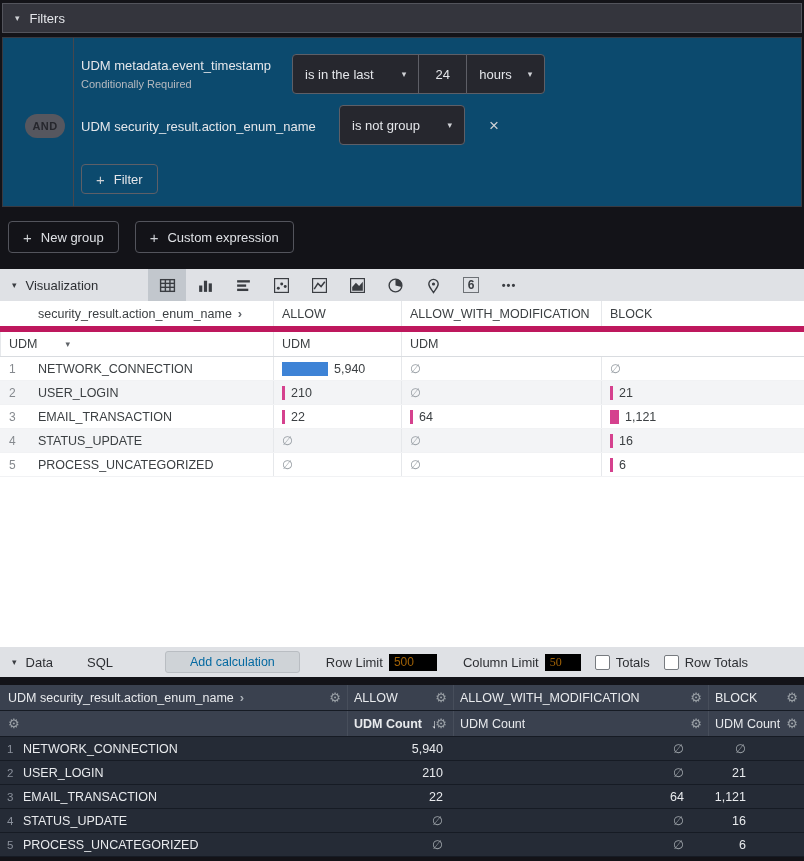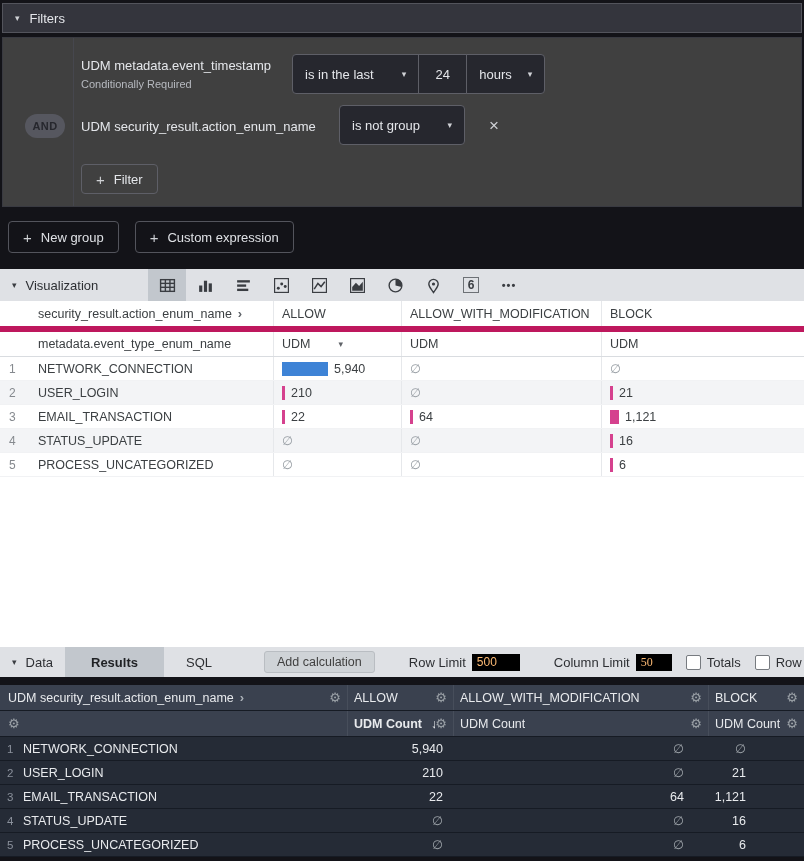--- a/index.html
+++ b/index.html
@@ -7,21 +7,21 @@
     width:804px;height:861px;overflow:hidden;position:relative;
     background:#131318;
     font-family:"Liberation Sans",sans-serif;
     -webkit-font-smoothing:antialiased;
   }
   
   .filters-bar{margin:3px 2px 0;height:30px;background:#34353d;border:1px solid #53545c;
     display:flex;align-items:center;gap:10px;padding:0 12px;color:#e4e6ea;font-size:13px;box-sizing:border-box;}
   .caret{font-size:9px;color:#cfd1d5;}
   
-  .filter-panel{margin:4px 2px 0;background:#404040;border:1px solid #393a41;height:168px;position:relative;color:#e4e6ea;box-sizing:content-box;}
+  .filter-panel{margin:4px 2px 0;background:#0c4a6e;border:1px solid #393a41;height:168px;position:relative;color:#e4e6ea;box-sizing:content-box;}
   .rail{position:absolute;left:70px;top:0;bottom:0;width:1px;background:#46474e;}
   .f-label1{position:absolute;left:78px;top:20px;}
   .f-label1 .main{font-size:13px;}
   .f-label1 .sub{font-size:11px;color:#b6b9bf;margin-top:5px;}
   .controls1{position:absolute;left:289px;top:16px;display:flex;}
   .ctrl{height:40px;background:#26272e;border:1px solid #5e5f67;color:#e4e6ea;font-size:13px;
     display:flex;align-items:center;box-sizing:border-box;}
   .ctrl + .ctrl{margin-left:-1px;}
   .dd{padding:0 12px;justify-content:space-between;}
   .dd .ddlabel{margin-right:16px;}
@@ -72,24 +72,24 @@
   .dim{padding-left:8px;}
   .m{gap:6px;padding-left:8px;border-left:1px solid #e6e8eb;}
   .bar{height:14px;display:inline-block;flex:0 0 auto;}
   .nul{color:#9aa0a6;}
   
   .data-bar{height:30px;background:#dfe1e5;display:flex;align-items:center;font-size:13px;color:#2d2f33;overflow:hidden;white-space:nowrap;}
   .data-left{display:flex;align-items:center;gap:9px;padding:0 12px 0 12px;}
   .tab{height:30px;display:flex;align-items:center;justify-content:center;padding:0 26px;cursor:pointer;}
   .tab.sel{background:#c2c7cd;font-weight:bold;color:#1f2124;}
   .tab.plain{padding:0 22px;}
-  .add-calc{margin-left:30px;height:22px;padding:0 12px;background:#cfd3d7;border:1px solid #b9bdc2;border-radius:3px;
-    color:#404040;font-size:12.5px;font-family:inherit;cursor:default;}
-  .limit-label{margin-left:14px;padding-left:20px;}
-  .limit-input{margin-left:6px;width:48px;height:17px;background:#000;border:1px solid #000;color:#fdba74;
+  .add-calc{margin-left:30px;height:22px;padding:0 24px;background:#cfd3d7;border:1px solid #b9bdc2;border-radius:3px;
+    color:#0369a1;font-size:12.5px;font-family:inherit;cursor:default;}
+  .limit-label{margin-left:6px;padding-left:20px;}
+  .limit-input{margin-left:6px;width:48px;height:17px;background:#000;border:1px solid #000;color:#a16207;
     font-size:12px;padding:0 4px;box-sizing:border-box;font-family:"Liberation Sans",sans-serif;}
   .limit-input.small{width:36px;font-family:Liberation Serif, serif;}
   .cb-group{margin-left:14px;display:flex;align-items:center;gap:6px;}
   .cb{width:13px;height:13px;background:#fff;border:1px solid #777b80;border-radius:2px;flex:0 0 auto;cursor:pointer;}
   
   .results-wrap{margin-top:8px;}
   .rhead{display:grid;grid-template-columns:347px 106px 255px 1fr;height:25px;background:#3a414f;color:#e8eaed;
     font-size:12.5px;align-items:center;border-bottom:1px solid #161b24;}
   .rh{display:flex;align-items:center;justify-content:space-between;padding:0 6px 0 8px;height:100%;box-sizing:border-box;}
   .rh.sep{border-left:1px solid rgba(255,255,255,0.07);padding-left:6px;}
@@ -238,23 +238,20 @@
   <div class="vhead1">
     <div class="vh-first">
       <span>security_result.action_enum_name</span>
       <span class="chev">›</span>
     </div>
     <div class="vh-cell">ALLOW</div>
     <div class="vh-cell">ALLOW_WITH_MODIFICATION</div>
     <div class="vh-cell">BLOCK</div>
   </div>
   <div class="vhead2">
-    <div class="vh-first">
-      <span>metadata.event_type_enum_name</span>
-    </div>
     <div class="vh-cell">
       <span>UDM</span>
       <span class="mcaret">▾</span>
     </div>
     <div class="vh-cell">
         <span>UDM</span>
       </div>
     <div class="vh-cell">
         <span>UDM</span>
       </div>
@@ -334,21 +331,20 @@
         </div>
       </div>
     </div>
 </div>
 
 <div class="data-bar">
   <div class="data-left">
     <span class="dark-caret">▾</span>
     <span>Data</span>
   </div>
-  <div class="tab sel">Results</div>
   <div class="tab plain">SQL</div>
   <button class="add-calc">Add calculation</button>
   <span class="limit-label">Row Limit</span>
   <input class="limit-input" value="500" style="">
   <span class="limit-label">Column Limit</span>
   <input class="limit-input small" value="50" style="">
   <div class="cb-group">
     <div class="cb"></div>
     <span>Totals</span>
   </div>

